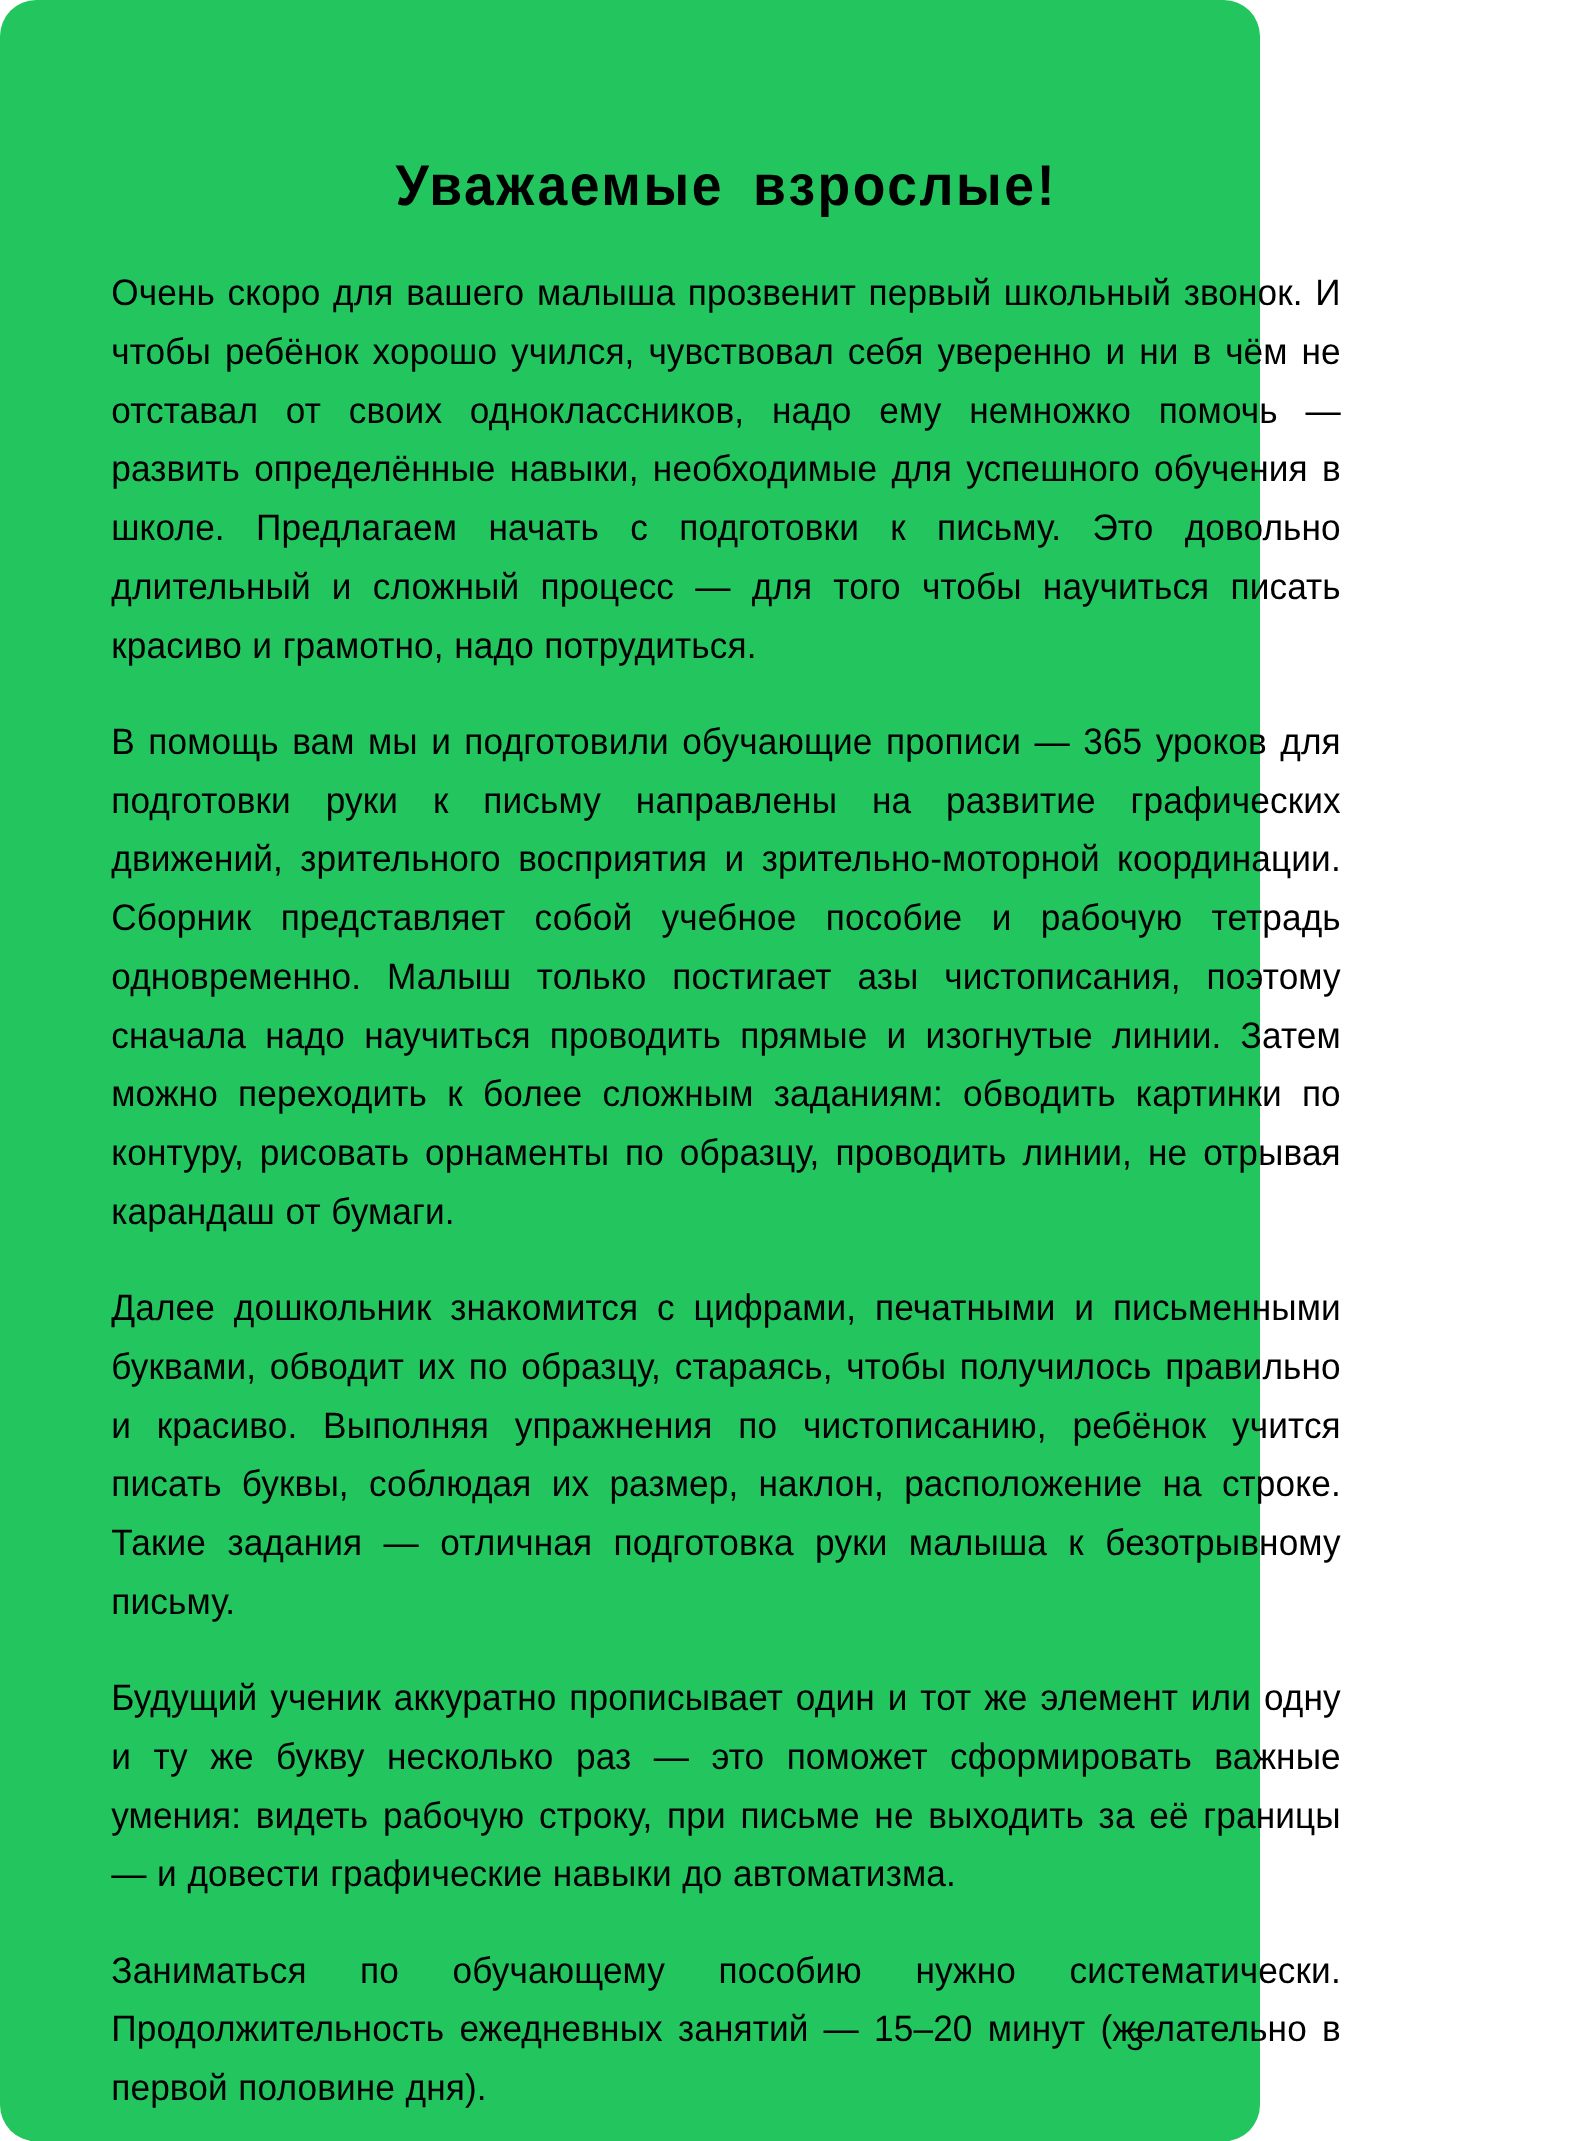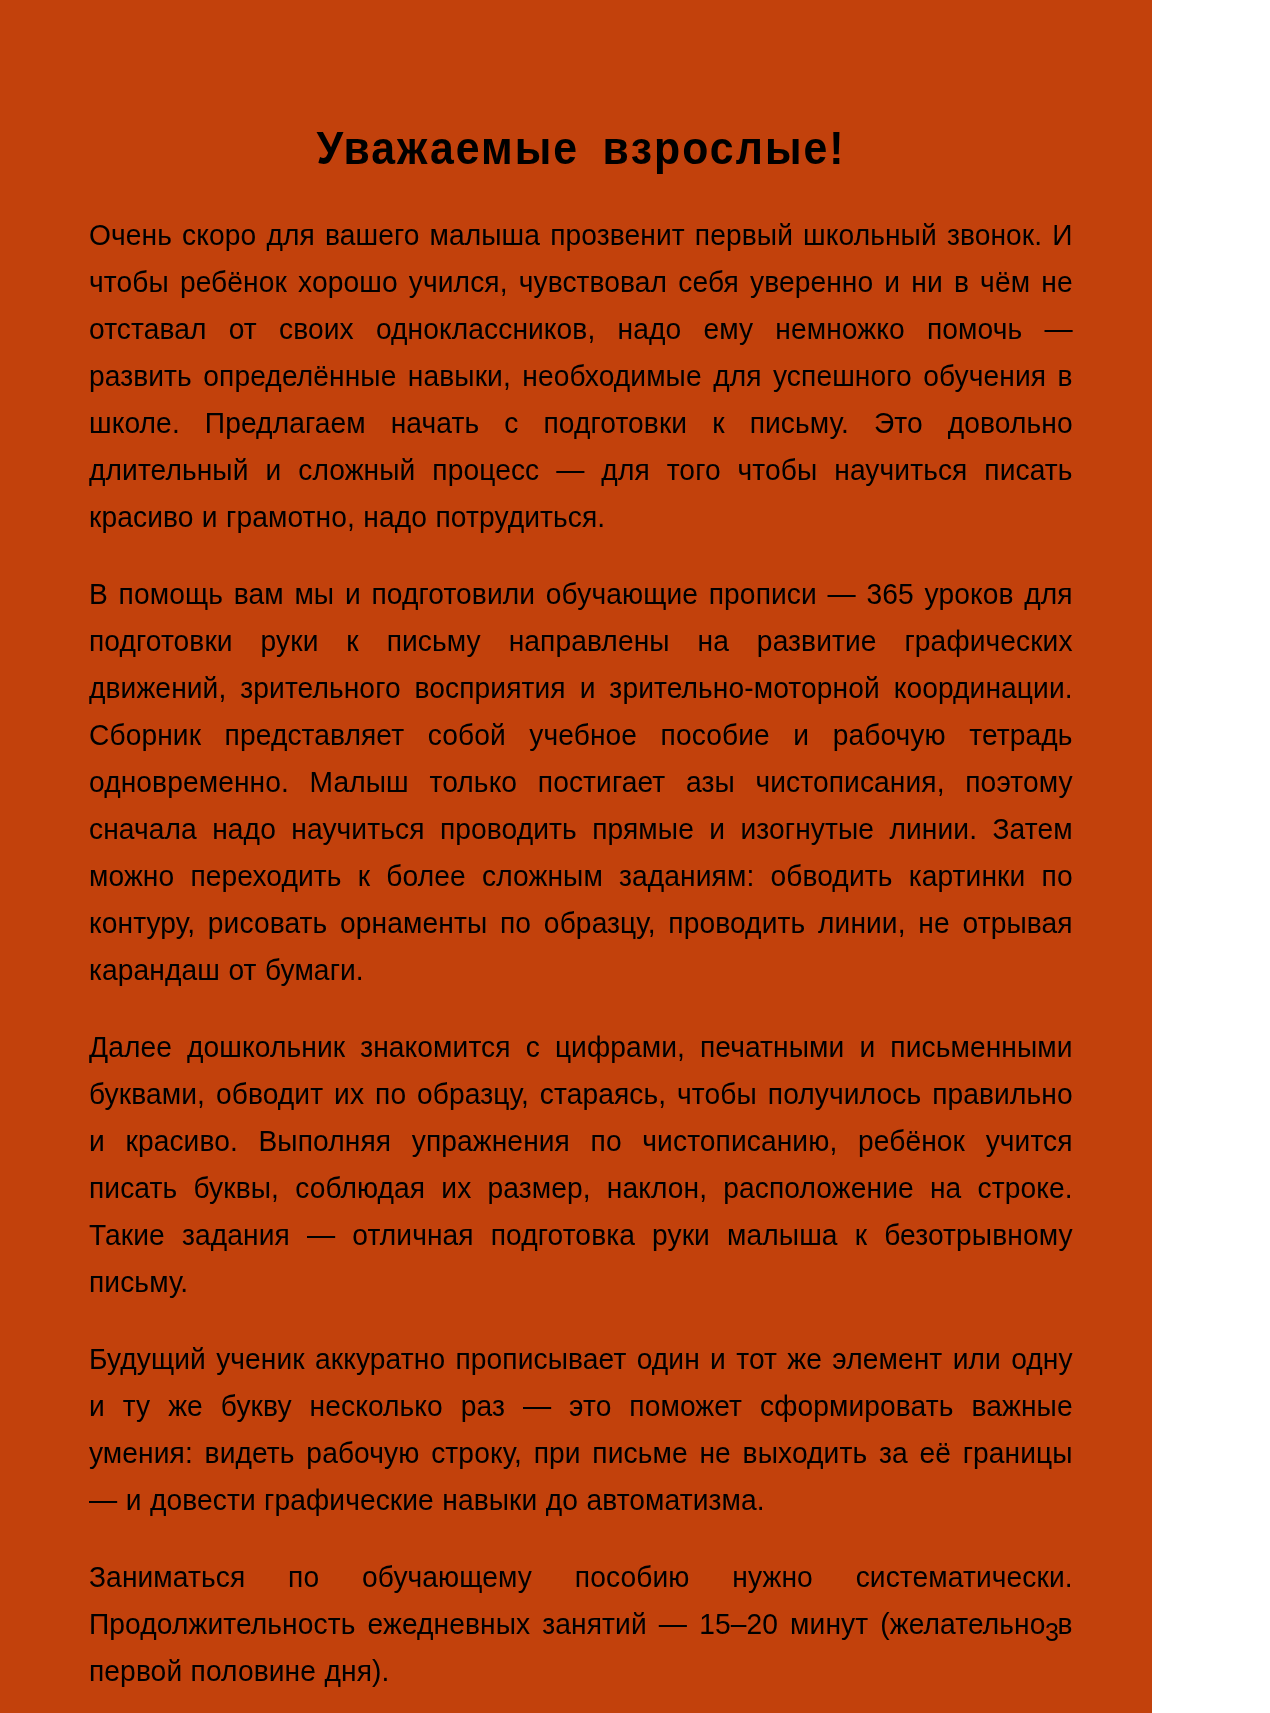--- a/index.html
+++ b/index.html
@@ -14,24 +14,25 @@
     position: relative;
     font-family: "Liberation Sans", "DejaVu Sans", sans-serif;
     color: #000000;
     overflow: hidden;
   }
 
   .page {
     position: absolute;
     left: 0;
     top: 0;
-    width: 1152px;
+    width: 1008px;
     height: 1713px;
-    background: #c2410c;
+    background: #22c55e;
     box-sizing: border-box;
+    border-radius: 29px;
   }
 
   .content {
     position: absolute;
     left: 89px;
     top: 122px;
     width: 984px;
   }
 
   .doc-title {

